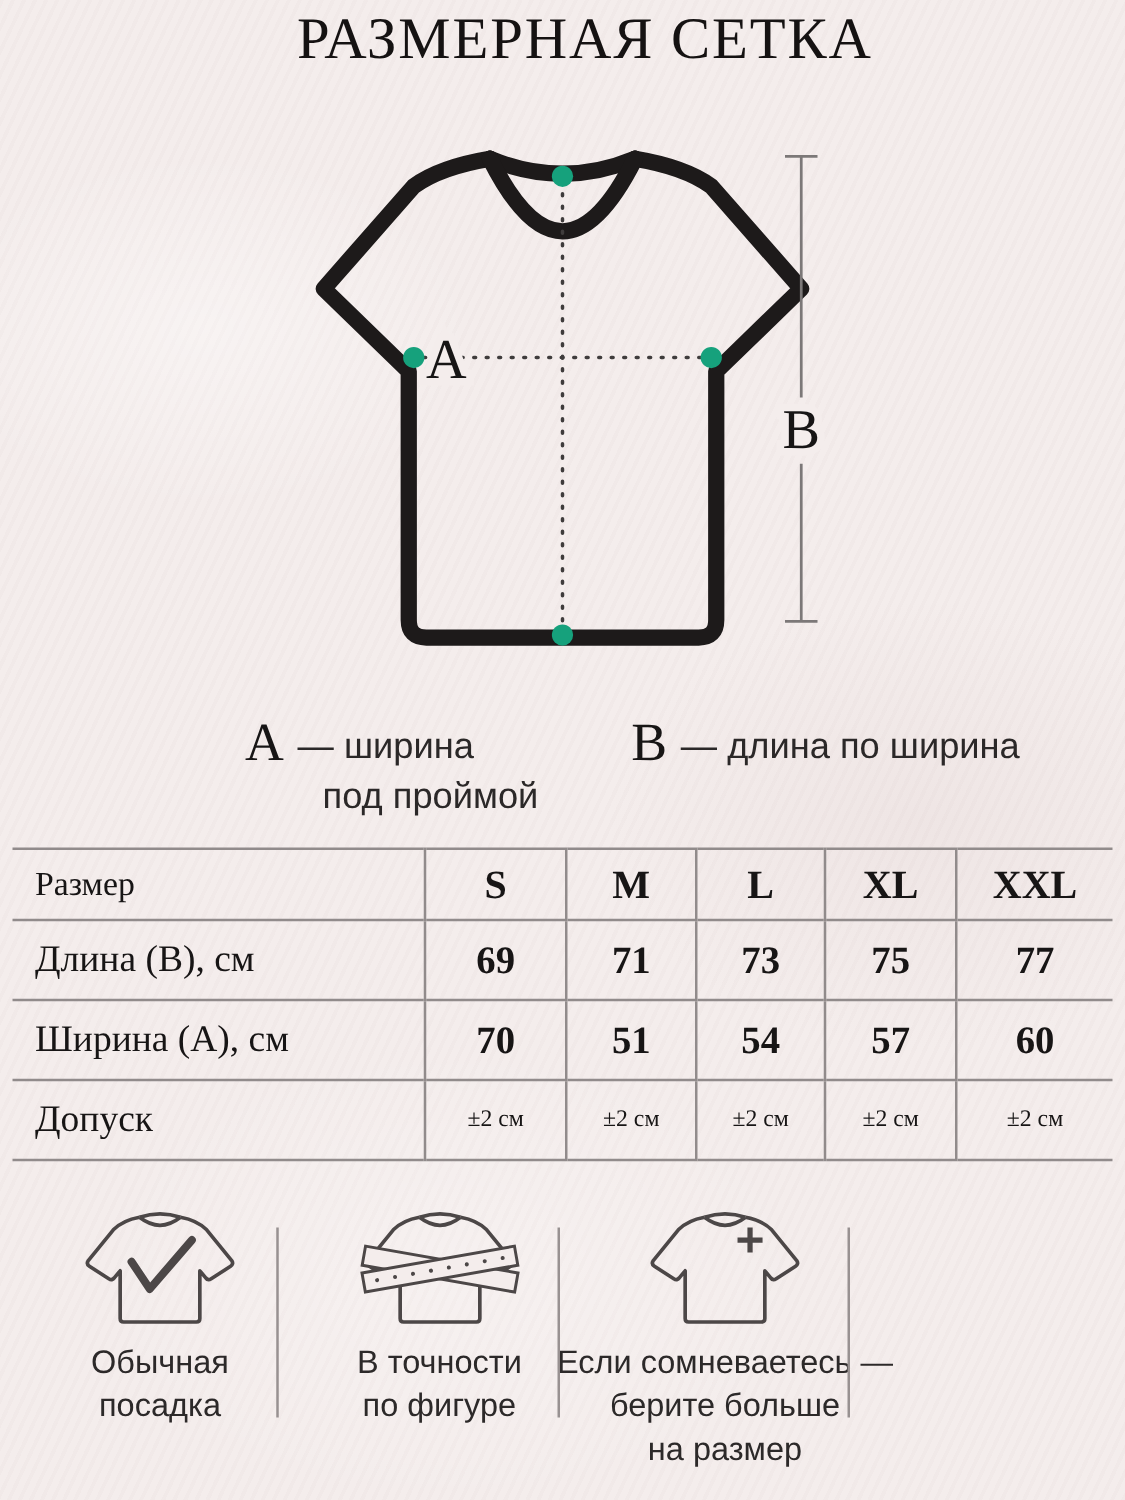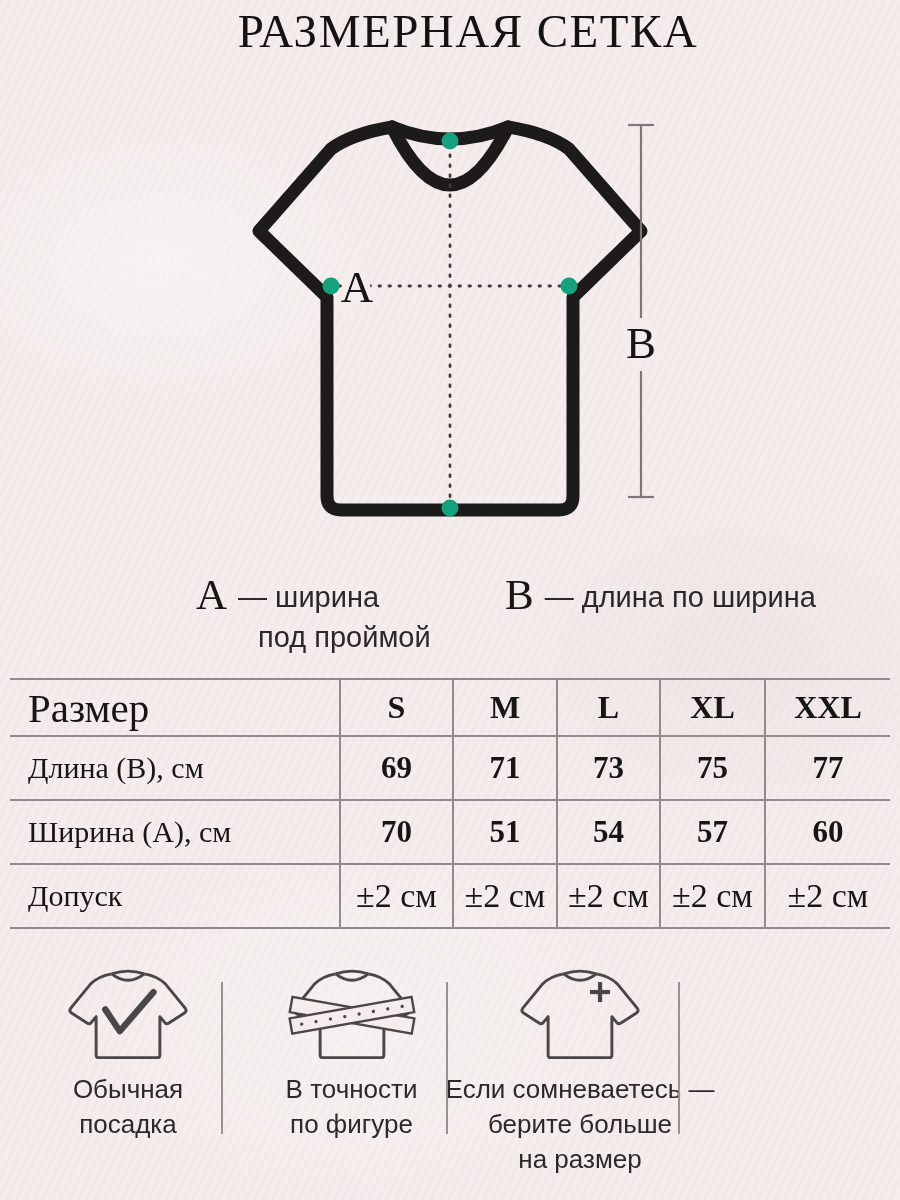--- a/index.html
+++ b/index.html
@@ -33,22 +33,22 @@
 
   .size-table { position:absolute; left:10px; top:678px; width:880px; border-collapse:collapse; table-layout:fixed; }
   .size-table tr { border-bottom:2px solid #918b8b; }
   .size-table tr.head { border-top:2px solid #918b8b; }
   .size-table td { height:64px; vertical-align:middle; }
   .size-table tr.head td { height:57px; }
   .size-table td + td { border-left:2px solid #918b8b; text-align:center; }
   .cell-label { font-size:30px; font-weight:400; padding-left:18px; }
   .cell-size  { font-size:32px; font-weight:700; }
   .cell-num   { font-size:31px; font-weight:700; }
-  .cell-tol   { font-size:34px; font-weight:400; }
-  td.cell-label.headcap { font-size:41px; }
+  .cell-tol   { font-size:19px; font-weight:400; }
+  td.cell-label.headcap { font-size:27px; }
 
   .tips { position:absolute; left:17px; top:952px; width:900px; height:248px;
           display:grid; grid-template-columns:222px 225px 232px 221px; }
   .tip { display:flex; flex-direction:column; align-items:center; }
   .tip-icon-wrap { height:114px; padding-top:10px; display:flex; justify-content:center; }
   .tip-caption { margin-top:6px; font-family:"Liberation Sans", sans-serif;
                  font-size:26px; line-height:35px; color:#2c2929; text-align:center; white-space:nowrap; }
   .tip-divider { position:absolute; top:982px; width:2px; height:152px; background:#989191; }
   #div-1 { left:221px; } #div-2 { left:446px; } #div-3 { left:678px; }
 </style>

